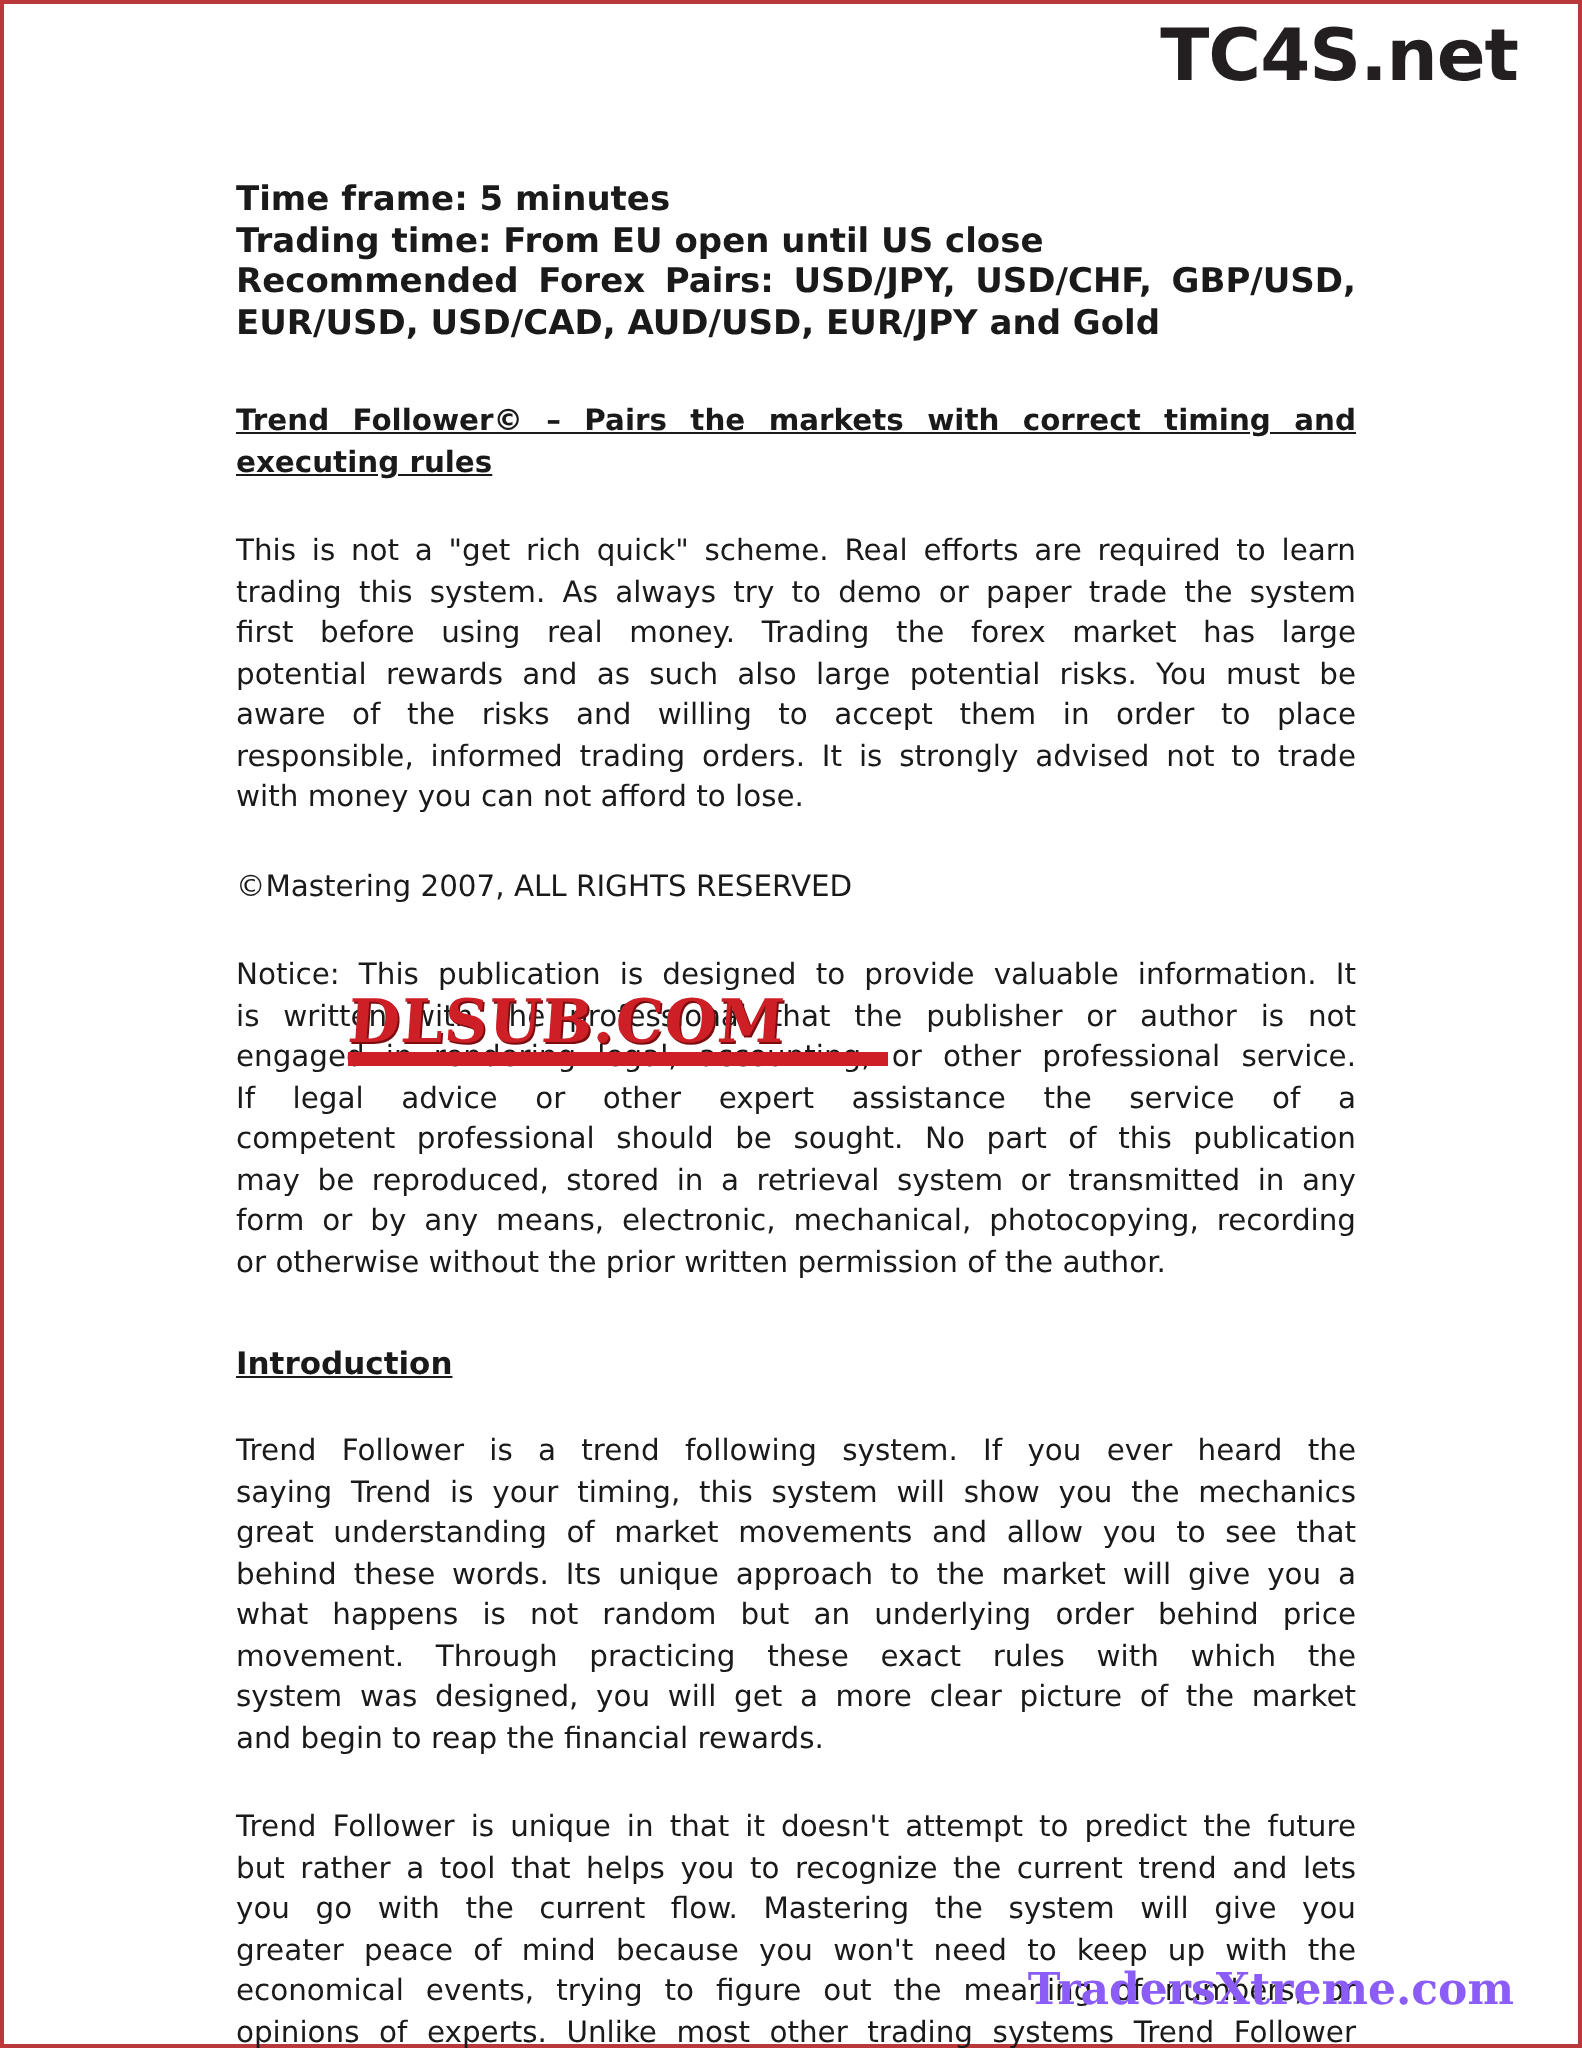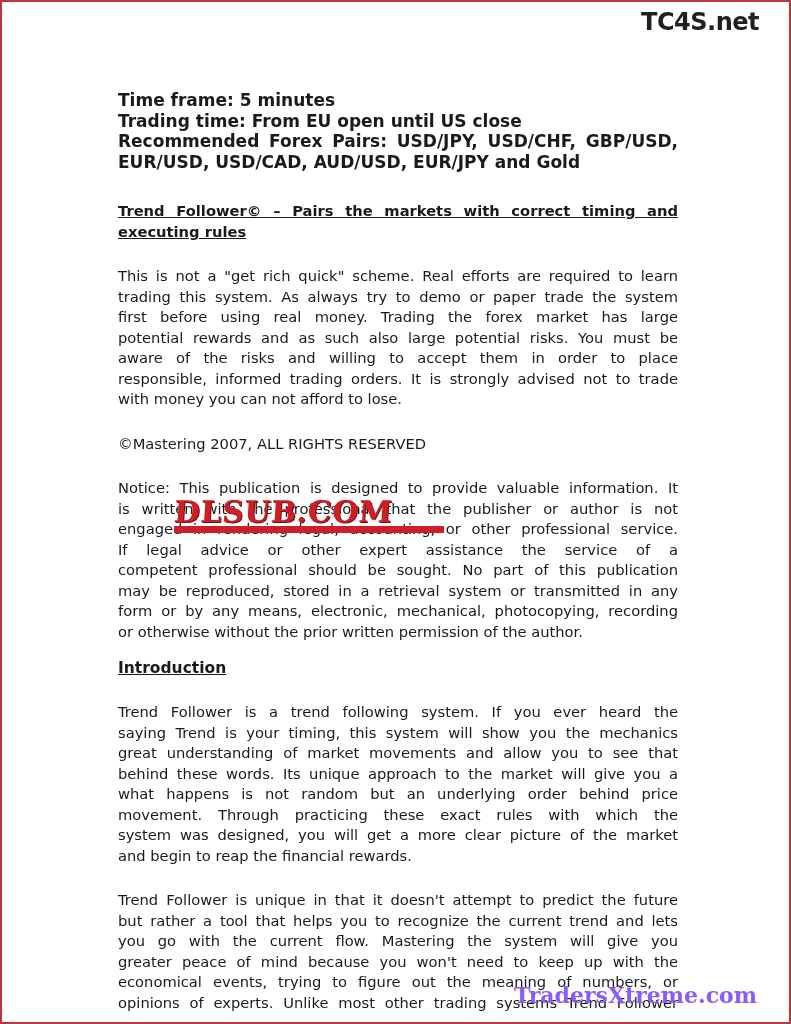--- a/index.html
+++ b/index.html
@@ -20,21 +20,21 @@
     inset: 0;
     border: 2px solid #b9393a;
     box-sizing: border-box;
   }
   .header-brand {
     position: absolute;
     top: 6px;
     right: 30px;
     font-family: "DejaVu Sans", sans-serif;
     font-weight: bold;
-    font-size: 24px;
+    font-size: 36px;
     letter-spacing: -0.5px;
     color: #231f20;
   }
   .footer-brand {
     position: absolute;
     bottom: 14px;
     right: 32px;
     font-family: "DejaVu Serif", serif;
     font-weight: bold;
     font-size: 22px;
@@ -75,21 +75,21 @@
     text-align: justify;
   }
   .title-rule .l1 { display: block; text-align-last: justify; }
   .title-rule .l2 { display: block; }
   .para {
     margin-top: 24px;
   }
   .just-block > span { display: block; text-align: justify; text-align-last: justify; }
   .just-block > span.last { text-align-last: left; }
   .section-head {
-    margin-top: 16px;
+    margin-top: 30px;
     font-size: 15.5px;
     font-weight: bold;
     line-height: 20px;
   }
   .section-head span.u { text-decoration: underline; }
   .watermark {
     position: absolute;
     left: 172px;
     top: 492px;
     font-family: "DejaVu Serif", serif;

